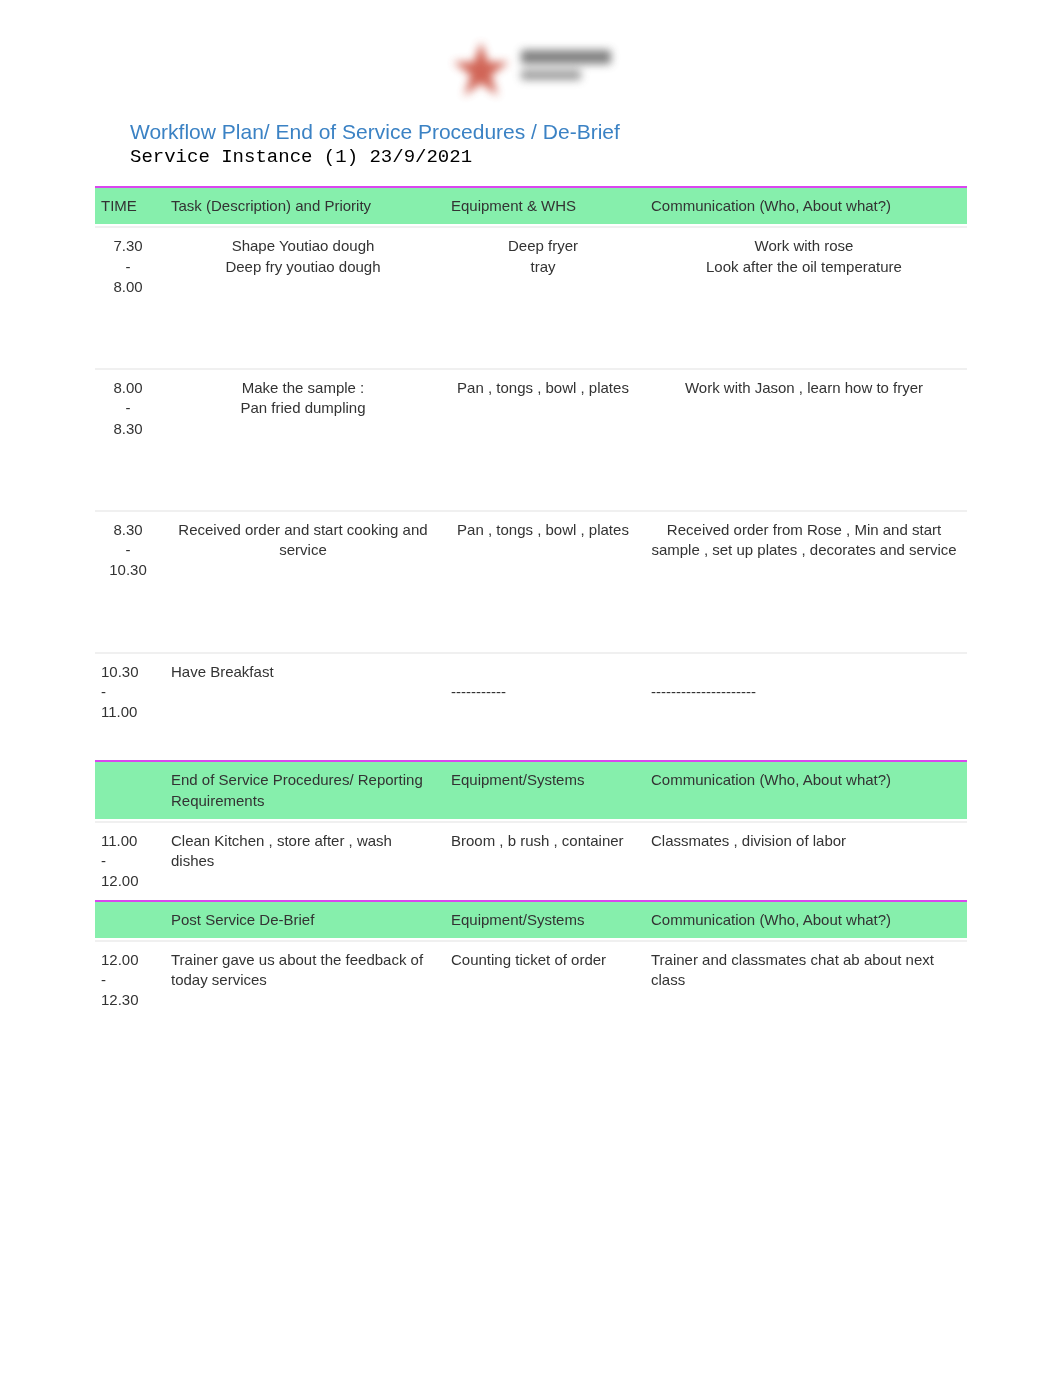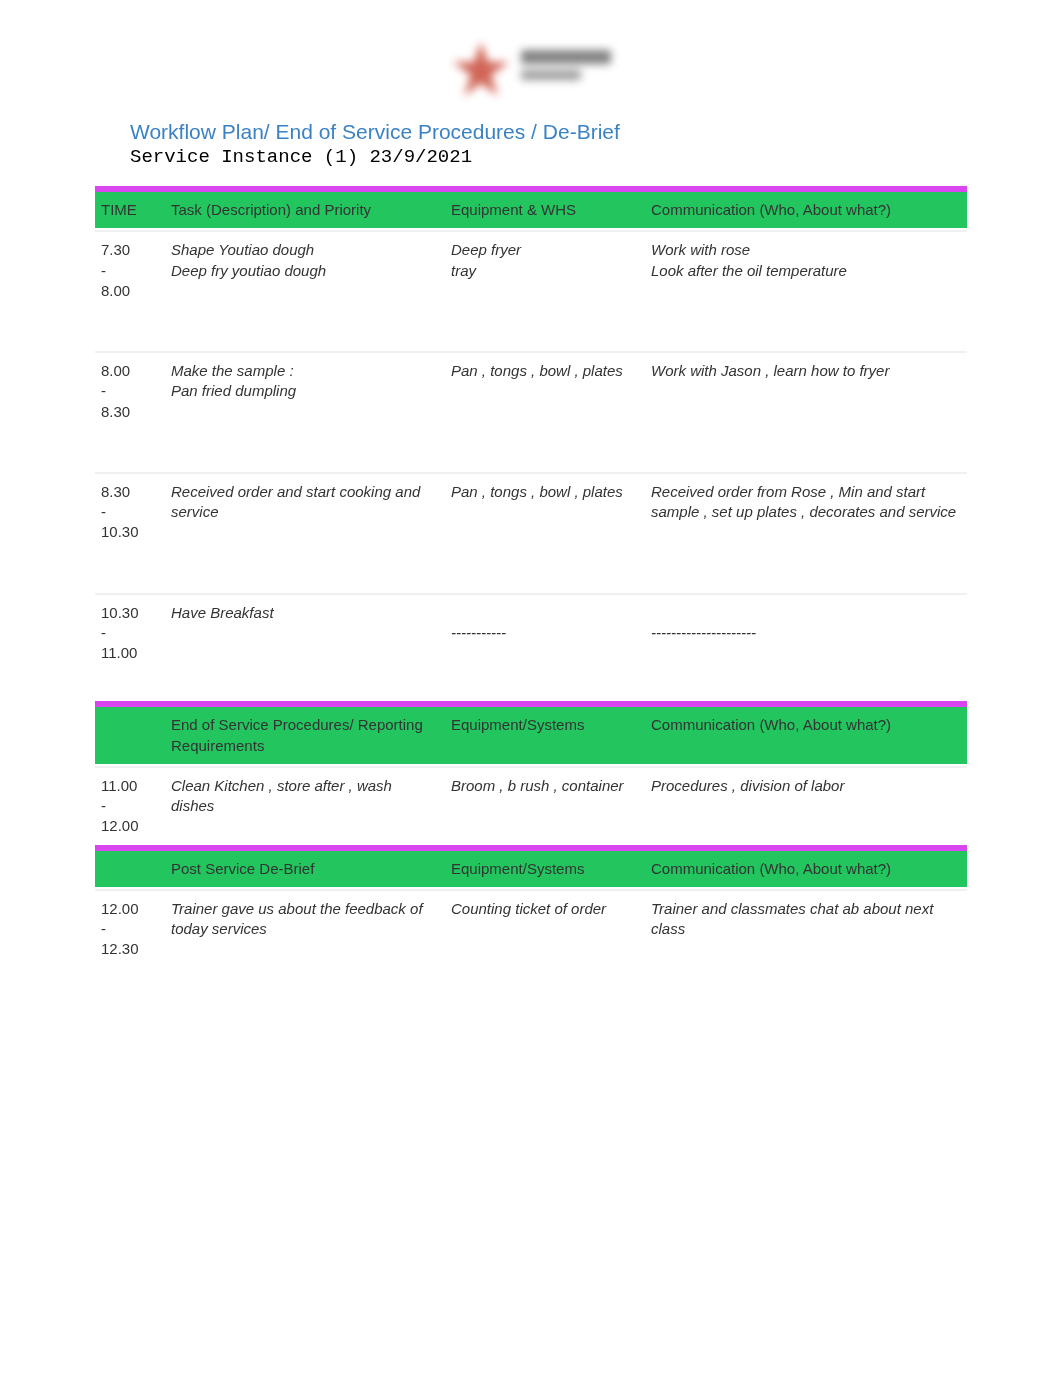--- a/index.html
+++ b/index.html
@@ -81,45 +81,45 @@
   col.c-equip { width: 200px; }
   col.c-comm { width: auto; }
   td {
     vertical-align: top;
     font-size: 15px;
     line-height: 1.35;
     padding: 8px 10px 8px 6px;
     color: #333333;
   }
   tr.header-row td {
-    background: #22c55e;
-    border-top: 6px solid #d946ef;
+    background: #86efac;
+    border-top: 2px solid #d946ef;
     border-bottom: 2px solid #ffffff;
     font-weight: normal;
     color: #333333;
   }
   tr.data-row td {
     border-top: 2px solid #f0f0f0;
   }
   tr.data-row.tall td {
-    padding-bottom: 50px;
+    padding-bottom: 71px;
+    text-align: center;
   }
   tr.data-row.medtall td {
     padding-bottom: 38px;
   }
   .time-cell {
     white-space: pre-line;
   }
   .dash-cell {
     text-align: left;
     padding-top: 28px;
   }
   .task-cell, .equip-cell, .comm-cell {
     white-space: pre-line;
-    font-style: italic;
   }
 </style>
 </head>
 <body>
 
 <div class="page">
 
   <div class="logo-wrap">
     <div class="logo">
       <svg class="logo-left" viewBox="0 0 60 60">
@@ -198,21 +198,21 @@
           <td>Equipment/Systems</td>
           <td>Communication (Who, About what?)</td>
         </tr>
 
         <tr class="data-row">
           <td class="time-cell">11.00
 -
 12.00</td>
           <td class="task-cell">Clean Kitchen , store after , wash dishes</td>
           <td class="equip-cell">Broom , b rush , container</td>
-          <td class="comm-cell">Procedures , division of labor</td>
+          <td class="comm-cell">Classmates , division of labor</td>
         </tr>
 
         <tr class="header-row">
           <td></td>
           <td>Post Service De-Brief</td>
           <td>Equipment/Systems</td>
           <td>Communication (Who, About what?)</td>
         </tr>
 
         <tr class="data-row">

